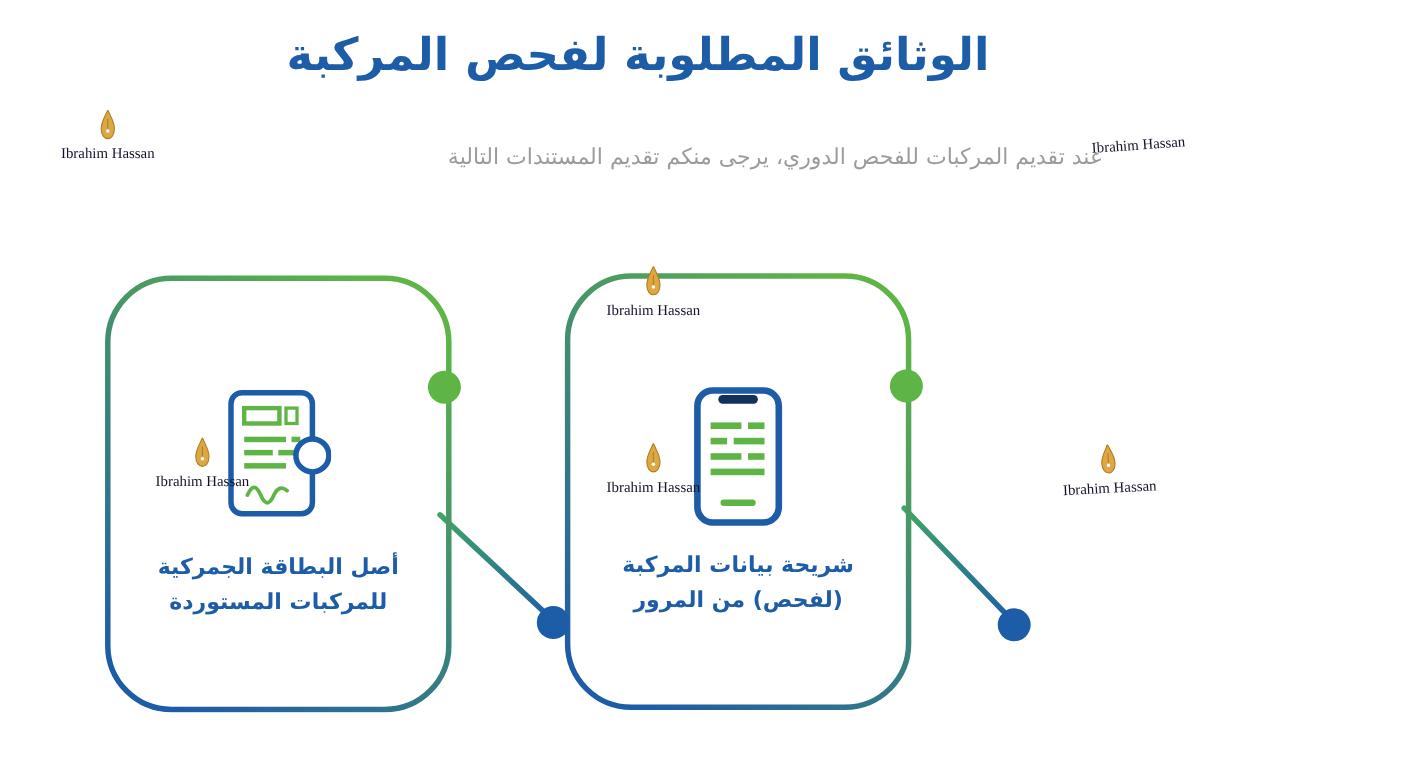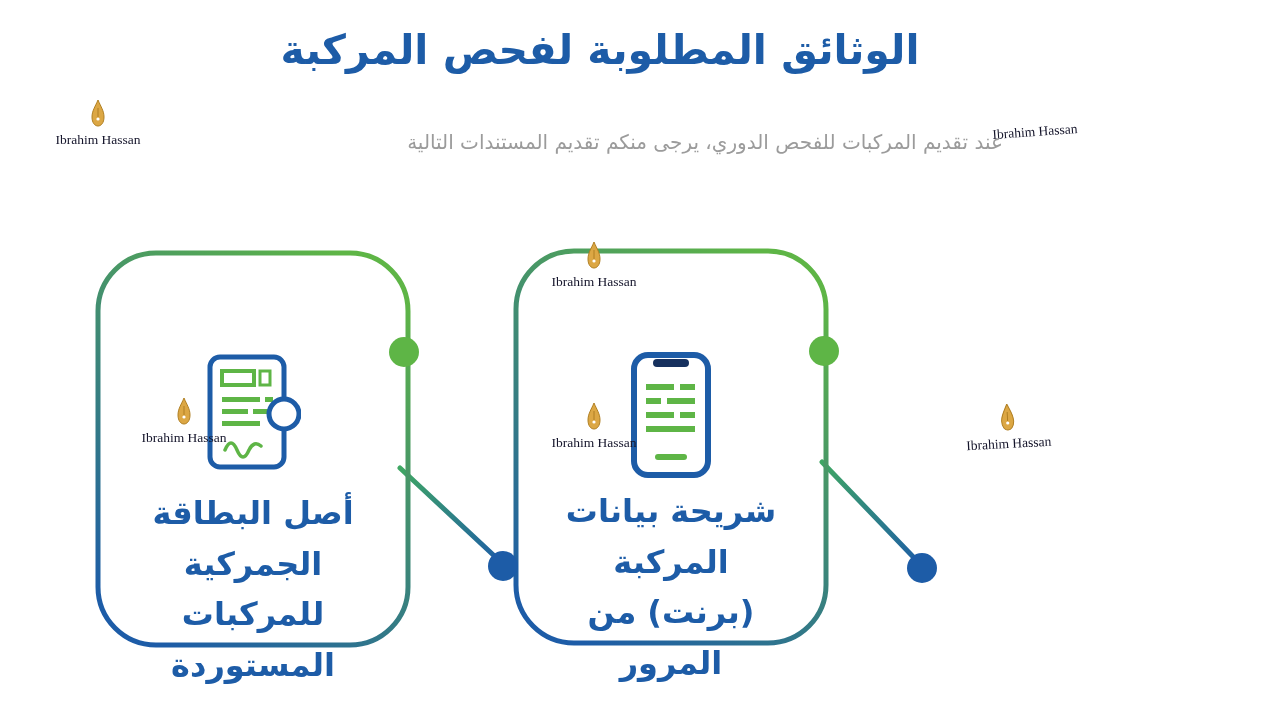--- a/index.html
+++ b/index.html
@@ -4,36 +4,36 @@
 <style>
   html,body { margin:0; padding:0; background:#ffffff; }
   .stage {
     position:relative; width:1280px; height:704px; background:#ffffff;
     overflow:hidden; direction:rtl;
     font-family:"DejaVu Sans", sans-serif;
   }
   
   .title {
     position:absolute; top:26px; left:0; width:1160px; text-align:center;
-    font-size:41px; font-weight:700; color:#1d5ca7; margin:0;padding-left:20px;
+    font-size:41px; font-weight:700; color:#1d5ca7; margin:0;
   }
   .subtitle {
     position:absolute; top:130px; left:0; width:100%; text-align:center;
     font-size:20px; color:#9b9b9b; margin:0; transform:translateX(65px);
   }
   
   .connectors { position:absolute; left:0; top:0; width:1280px; height:704px; }
   
   .card { position:absolute; width:316px; height:398px; }
   .card-frame { position:absolute; inset:0; }
   .card-icon { position:absolute; top:102px; left:0; right:0; display:flex; justify-content:center; }
   .card-label {
     position:absolute; top:238px; left:0; right:0;
-    max-width:224px; margin:0 auto; text-align:center;
-    font-size:32px; font-weight:700; color:#1d5ca7; line-height:1.58;
+    max-width:224px; margin:12px auto; text-align:center;
+    font-size:20px; font-weight:700; color:#1d5ca7; line-height:1.58;
   }
   .card-a { left:95px;  top:250px; }
   .card-b { left:513px; top:248px; }
   .card-c { left:926px; top:255px; }
   
   .dot { position:absolute; width:30px; height:30px; border-radius:50%; }
   .dot-green { background:#5eb546; }
   .dot-blue  { background:#1d5ca7; }
   .dot-g1 { left:389px; top:337px; }
   .dot-g2 { left:809px; top:336px; }
@@ -112,21 +112,21 @@
         <rect x="17" y="34" width="28" height="6" fill="#5eb546"></rect>
         <rect x="51" y="34" width="15" height="6" fill="#5eb546"></rect>
         <rect x="17" y="48" width="15" height="6" fill="#5eb546"></rect>
         <rect x="38" y="48" width="28" height="6" fill="#5eb546"></rect>
         <rect x="17" y="62" width="28" height="6" fill="#5eb546"></rect>
         <rect x="51" y="62" width="15" height="6" fill="#5eb546"></rect>
         <rect x="17" y="76" width="49" height="6" fill="#5eb546"></rect>
         <rect x="26" y="104" width="32" height="6" rx="3" fill="#5eb546"></rect>
       </svg>
     </div>
-    <div class="card-label">شريحة بيانات المركبة (برنت) من المرور</div>
+    <div class="card-label">شريحة بيانات المركبة (لفحص) من المرور</div>
   </div>
 
 
   <div class="dot dot-green dot-g1"></div>
   <div class="dot dot-green dot-g2"></div>
   <div class="dot dot-blue dot-b1"></div>
   <div class="dot dot-blue dot-b2"></div>
 
   <div class="wm wm-1">
     <svg class="nib" width="18" height="30" viewBox="0 0 18 30">

